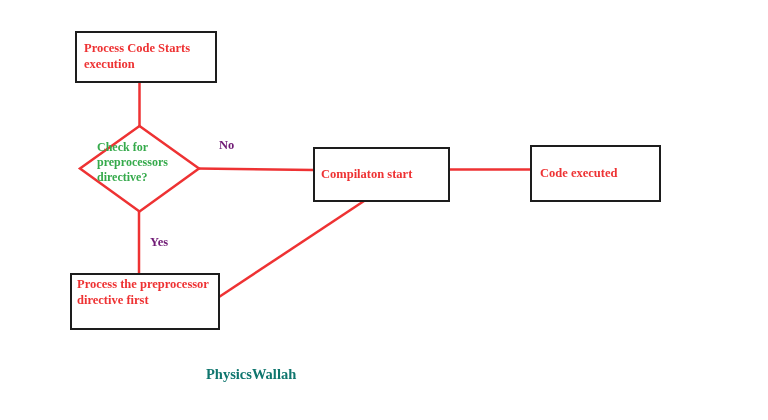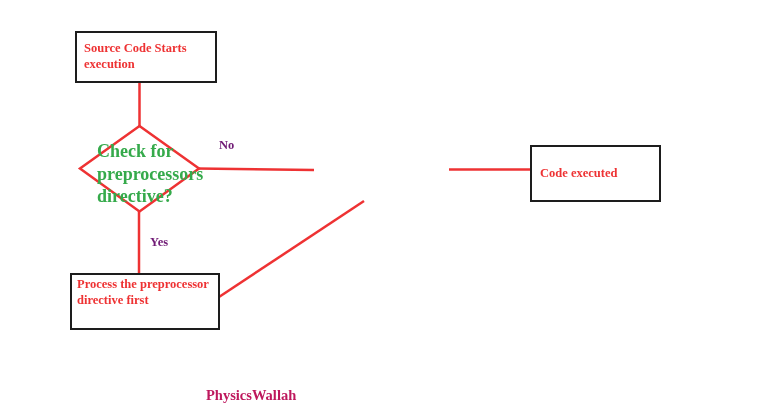--- a/index.html
+++ b/index.html
@@ -47,40 +47,39 @@
   #node-process { left: 70px; top: 273px; width: 150px; height: 57px; align-items: flex-start; }
   #node-process .txt { padding: 2px 2px 0 5px; }
 
   .decision-label {
     position: absolute;
     left: 97px;
     top: 140px;
     width: 96px;
     color: #35aa4b;
     font-weight: bold;
-    font-size: 18px;
+    font-size: 12px;
     line-height: 1.25;
   }
   .edge-label {
     position: absolute;
     color: #701a75;
     font-weight: bold;
     font-size: 12.5px;
   }
   #label-no  { left: 219px; top: 138px; }
   #label-yes { left: 150px; top: 235px; text-align: center; }
 
   .watermark {
     position: absolute;
     left: 206px;
     top: 366px;
-    color: #be185d;
+    color: #0f766e;
     font-weight: bold;
     font-size: 14.5px;
-    margin-top: 21px;
   }
 </style>
 </head>
 <body>
 
 <div class="canvas">
 
   <svg class="layer" width="768" height="420" viewBox="0 0 768 420">
 
     <line x1="139.5" y1="82" x2="139.5" y2="127" stroke="#ee3233" stroke-width="2.5"></line>
@@ -90,25 +89,28 @@
     <line x1="139" y1="210" x2="139" y2="274" stroke="#ee3233" stroke-width="2.5"></line>
 
     <line x1="449" y1="169.5" x2="531" y2="169.5" stroke="#ee3233" stroke-width="2.5"></line>
 
     <line x1="219" y1="297" x2="364" y2="201" stroke="#ee3233" stroke-width="2.5"></line>
 
     <polygon points="139.5,126 199,168.5 139.5,211.5 80,168.5" fill="#ffffff" stroke="#ee3233" stroke-width="2.5"></polygon>
   </svg>
 
   <div class="node-box" id="node-start">
-    <span class="txt">Source Code Starts execution</span>
+    <span class="txt">Process Code Starts execution</span>
   </div>
 
   <div class="decision-label">Check for preprocessors directive?</div>
 
+  <div class="node-box" id="node-compile">
+    <span class="txt">Compilaton start</span>
+  </div>
 
   <div class="node-box" id="node-process">
     <span class="txt">Process the preprocessor directive first</span>
   </div>
 
   <div class="node-box" id="node-executed">
     <span class="txt">Code executed</span>
   </div>
 
   <div class="edge-label" id="label-no">No</div>

